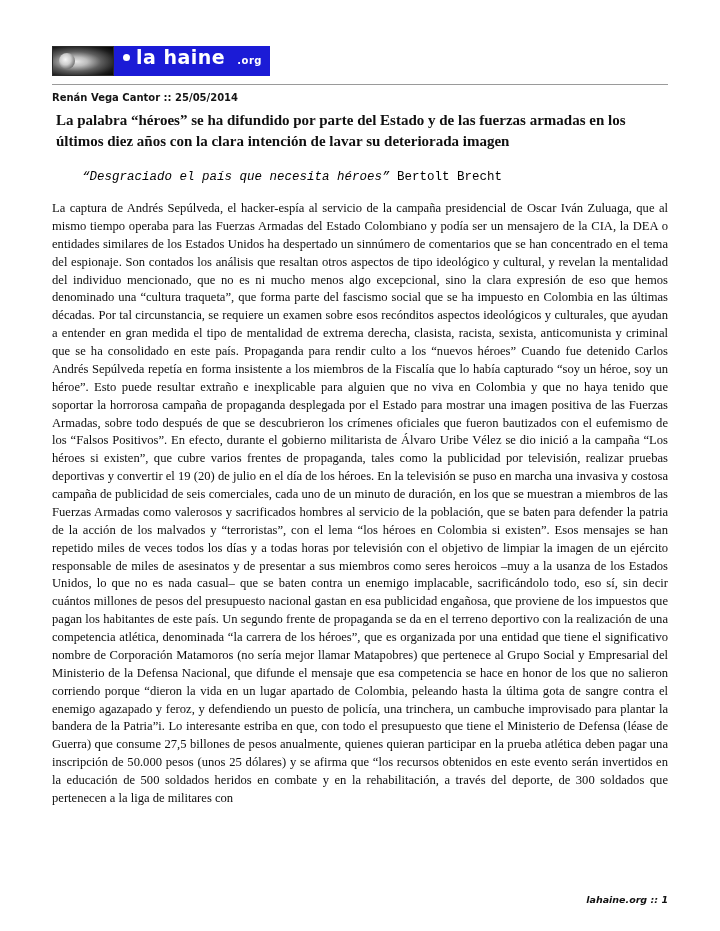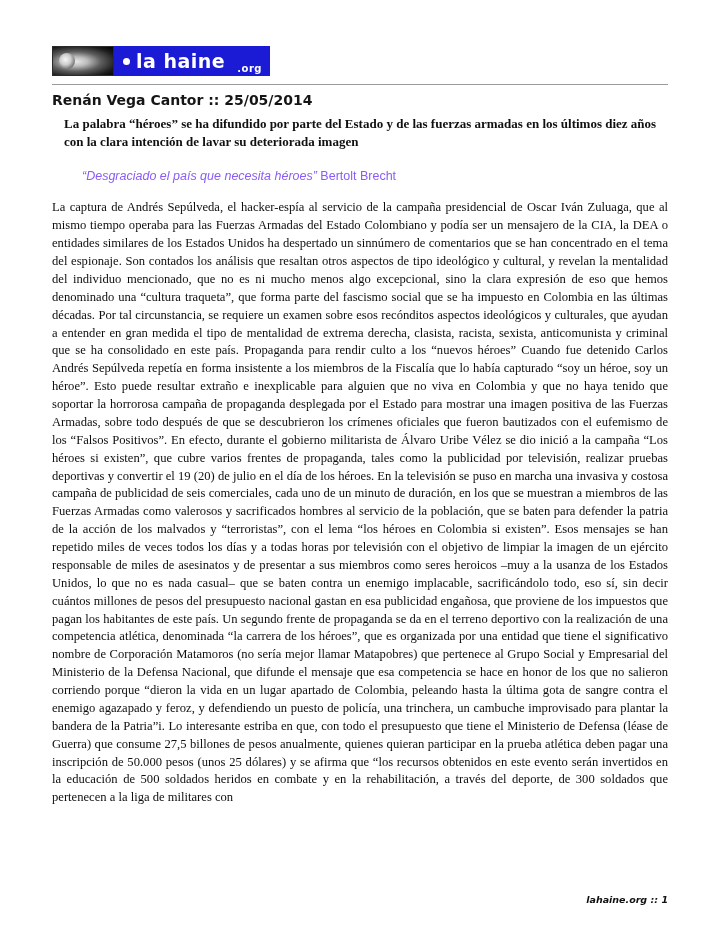--- a/index.html
+++ b/index.html
@@ -51,21 +51,21 @@
     position: absolute;
     left: 6px; top: 6px;
     width: 16px; height: 16px;
     background: radial-gradient(circle at 40% 40%, #fafafa 0%, #cfcfcf 40%, #6a6a6a 75%, #222 100%);
     border-radius: 50%;
     opacity: .95;
   }
   .logo-text {
     display: flex;
     align-items: center;
-    padding: 0 8px 0 9px;
+    padding: 0 8px 8px 9px;
     background: #1b1bd6;
     color: #ffffff;
     font-family: "DejaVu Sans", sans-serif;
     font-weight: bold;
     font-size: 19px;
     letter-spacing: .5px;
     line-height: 1;
   }
   .logo-text .dot-sep {
     display: inline-block;
@@ -95,41 +95,41 @@
   }
   .rule {
     border: 0;
     border-top: 1px solid #9a9a9a;
     margin: 2px 0 7px 0;
   }
 
   
   .byline {
     font-family: "DejaVu Sans", sans-serif;
-    font-size: 14px;
+    font-size: 10px;
     font-weight: bold;
     color: #151515;
     margin: 0 0 7px 0;
   }
   .standfirst {
     font-family: "Liberation Serif", serif;
-    font-size: 13px;
+    font-size: 15px;
     font-weight: bold;
     line-height: 1.42;
-    margin: 0 0 16px 8px;
+    margin: 0 0 16px 0;
     padding-left: 4px;
     color: #101010;
   }
   .epigraph {
-    font-family: Liberation Sans, sans-serif;
+    font-family: Liberation Mono, monospace;
     font-size: 12.5px;
     line-height: 1.4;
     margin: 12px 0 14px 0;
     padding-left: 30px;
-    color: #8b5cf6;
+    color: #000000;
   }
   .epigraph .quote-italic {
     font-style: italic;
   }
 
   
   .body-text {
     font-family: "Liberation Serif", serif;
     font-size: 12.6px;
     line-height: 1.42;

